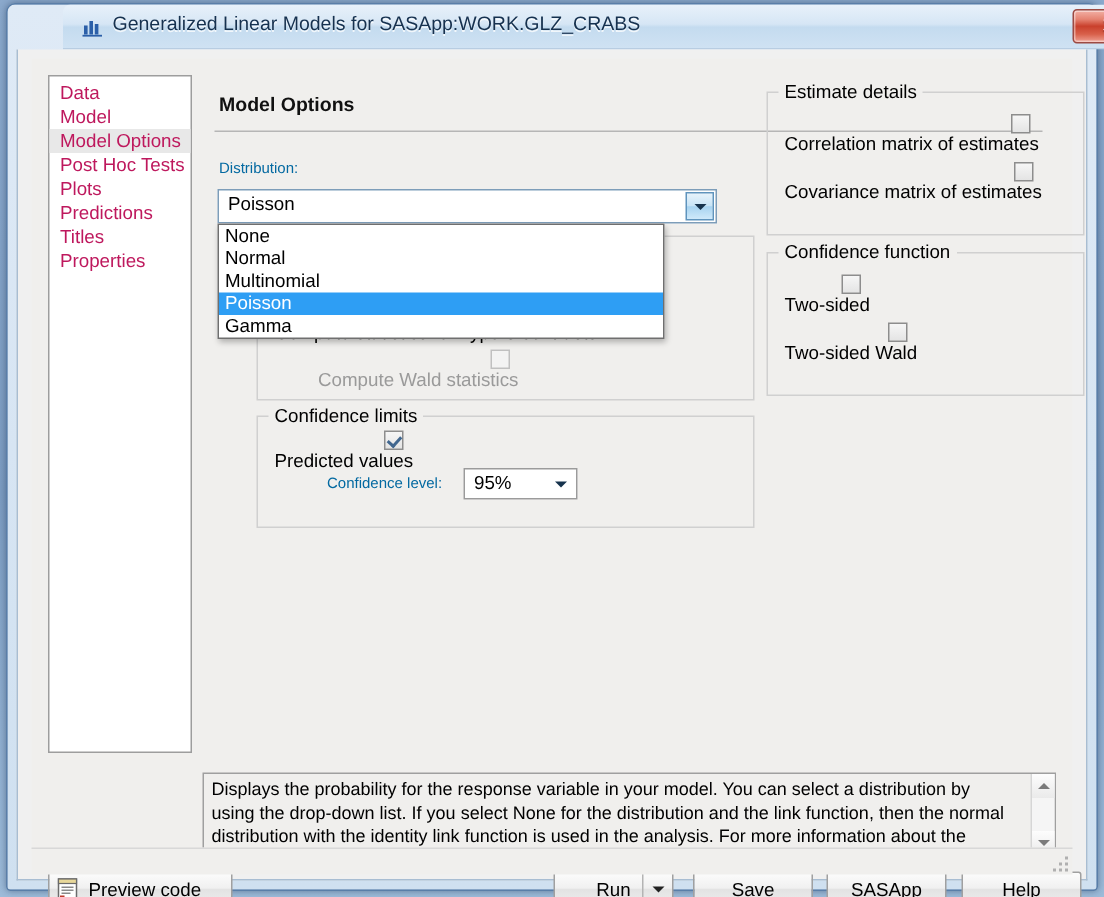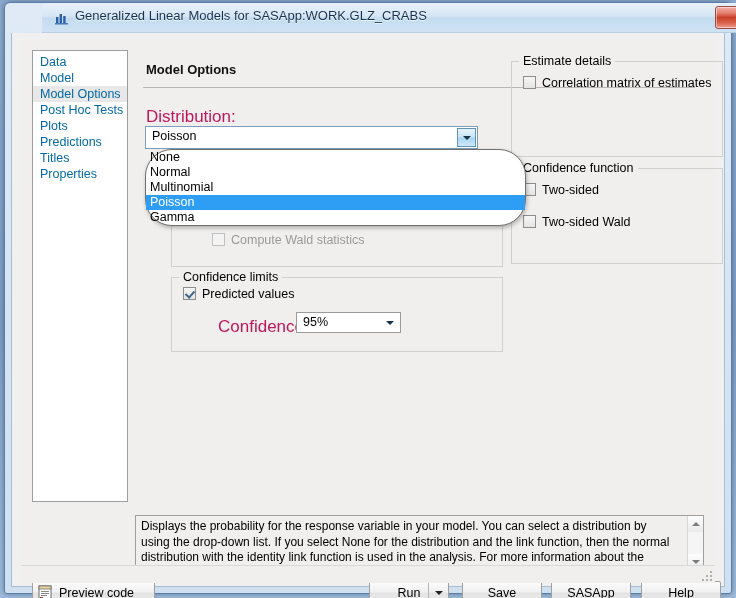--- a/index.html
+++ b/index.html
@@ -83,21 +83,21 @@
     left: 11px; top: 11px;
     width: 96px; height: 452px;
     background: #ffffff;
     border: 1px solid #9d9d9d;
     box-sizing: border-box;
     padding-top: 3px;
   }
   .side-item {
     height: 16px; line-height: 16px;
     padding-left: 7px;
-    font-size: 12.5px; color: #0369a1;
+    font-size: 12.5px; color: #be185d;
     white-space: nowrap;
     cursor: pointer;
   }
   .side-item.sel { background: #e8e8e8; }
 
   
   .pane {
     position: absolute;
     left: 114px; top: 11px;
     width: 569px; height: 452px;
@@ -109,21 +109,21 @@
     font-size: 13px; font-weight: bold; color: #111;
   }
   .title-rule {
     position: absolute; left: 8px; top: 37px;
     width: 552px; height: 1px;
     background: #b6b6b6;
   }
 
   .label {
     position: absolute;
-    font-size: 17px; color: #be185d;
+    font-size: 10px; color: #0369a1;
     white-space: nowrap;
   }
 
   
   .combo {
     position: absolute;
     background: #ffffff;
     border: 1px solid #7d9db9;
     box-sizing: border-box;
   }
@@ -178,23 +178,24 @@
     top: -8px; left: 7px;
     padding: 0 4px;
     background: #f0efed;
     font-size: 12.5px; color: #000;
     white-space: nowrap;
   }
 
   
   .cbrow {
     position: absolute;
-    display: flex; align-items: flex-start;
+    display: flex; align-items: flex-end;
     white-space: nowrap;
     cursor: pointer;
+    flex-direction: column;
   }
   .cbox {
     width: 13px; height: 13px;
     border: 1px solid #8d8d8d;
     background: linear-gradient(180deg, #f6f6f6 0%, #e4e4e4 100%);
     box-sizing: border-box;
     margin-right: 6px;
     position: relative;
     flex: 0 0 auto;
   }
@@ -350,21 +351,21 @@
 
         <div class="label" style="left:11px; top:57px;">Distribution:</div>
 
         <div class="combo" style="left:10px; top:76px; width:333px; height:23px;">
           <span class="val">Poisson</span>
           <span class="arrowbtn">
             <i class="tri-down"></i>
           </span>
         </div>
 
-        <div class="droplist" style="left:10px; top:99px; width:381px;border-radius:27px;">
+        <div class="droplist" style="left:10px; top:99px; width:298px;">
           <div class="drop-item">None</div>
           <div class="drop-item">Normal</div>
           <div class="drop-item">Multinomial</div>
           <div class="drop-item sel">Poisson</div>
           <div class="drop-item">Gamma</div>
         </div>
 
         <div class="group" style="left:8px; top:107px; width:332px; height:110px;">
           <div class="cbrow" style="left:11px; top:44px;">
             <span class="cbox"></span>
@@ -376,33 +377,37 @@
           </div>
         </div>
 
         <div class="group" style="left:8px; top:227px; width:332px; height:75px;">
           <span class="gtitle">Confidence limits</span>
           <div class="cbrow" style="left:11px; top:9px;">
             <span class="cbox checked"></span>
             <span class="cl">Predicted values</span>
           </div>
           <span class="label" style="left:46px; top:39px;">Confidence level:</span>
-          <div class="combo" style="left:124px; top:34px; width:105px; height:21px; border-color:#9b9b9b;">
+          <div class="combo" style="left:137px; top:34px; width:76px; height:21px; border-color:#9b9b9b;">
             <span class="val">95%</span>
             <span class="arrowbtn" style="background:transparent; border:none;">
               <i class="tri-down"></i>
             </span>
           </div>
         </div>
 
         <div class="group" style="left:348px; top:11px; width:212px; height:96px;">
           <span class="gtitle">Estimate details</span>
           <div class="cbrow" style="left:11px; top:14px;">
             <span class="cbox"></span>
             <span class="cl">Correlation matrix of estimates</span>
+          </div>
+          <div class="cbrow" style="left:11px; top:46px;">
+            <span class="cbox"></span>
+            <span class="cl">Covariance matrix of estimates</span>
           </div>
         </div>
 
         <div class="group" style="left:348px; top:118px; width:212px; height:96px;">
           <span class="gtitle">Confidence function</span>
           <div class="cbrow" style="left:11px; top:14px;">
             <span class="cbox"></span>
             <span class="cl">Two-sided</span>
           </div>
           <div class="cbrow" style="left:11px; top:46px;">

